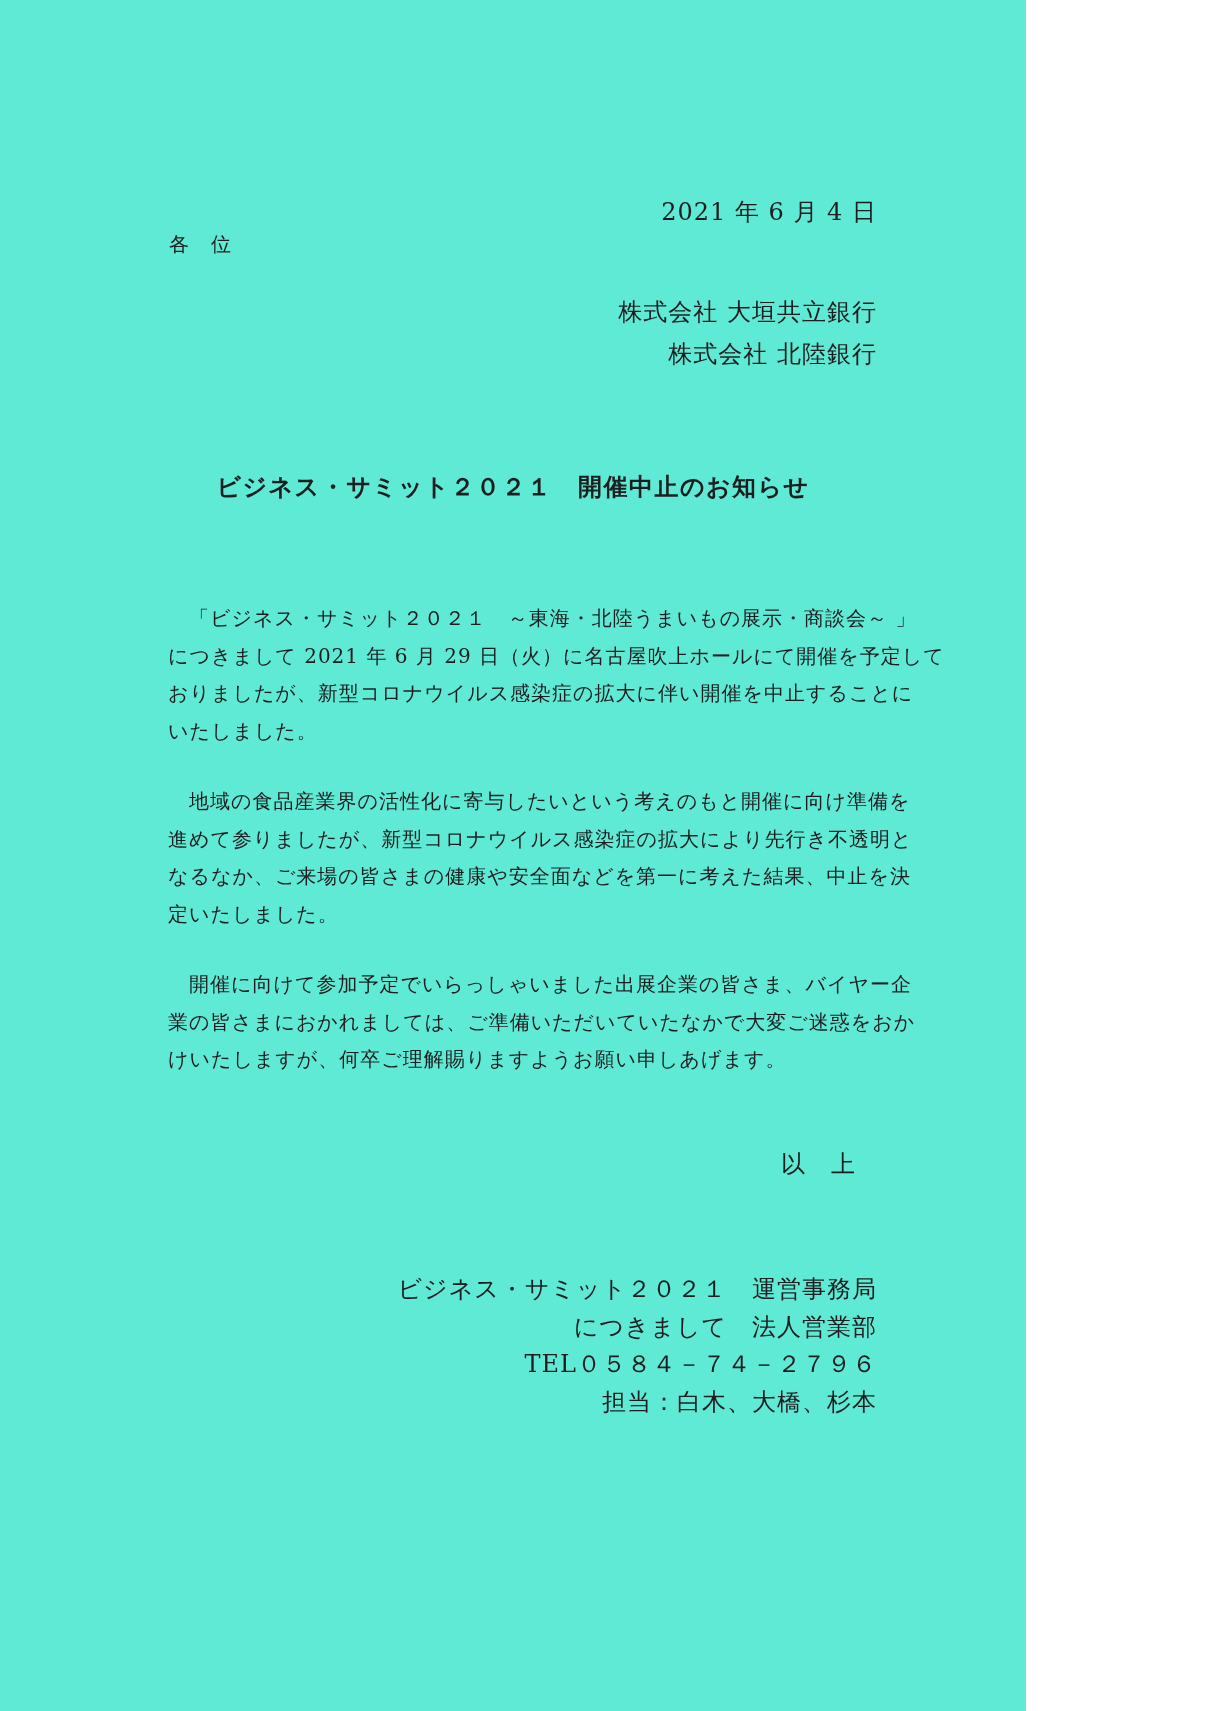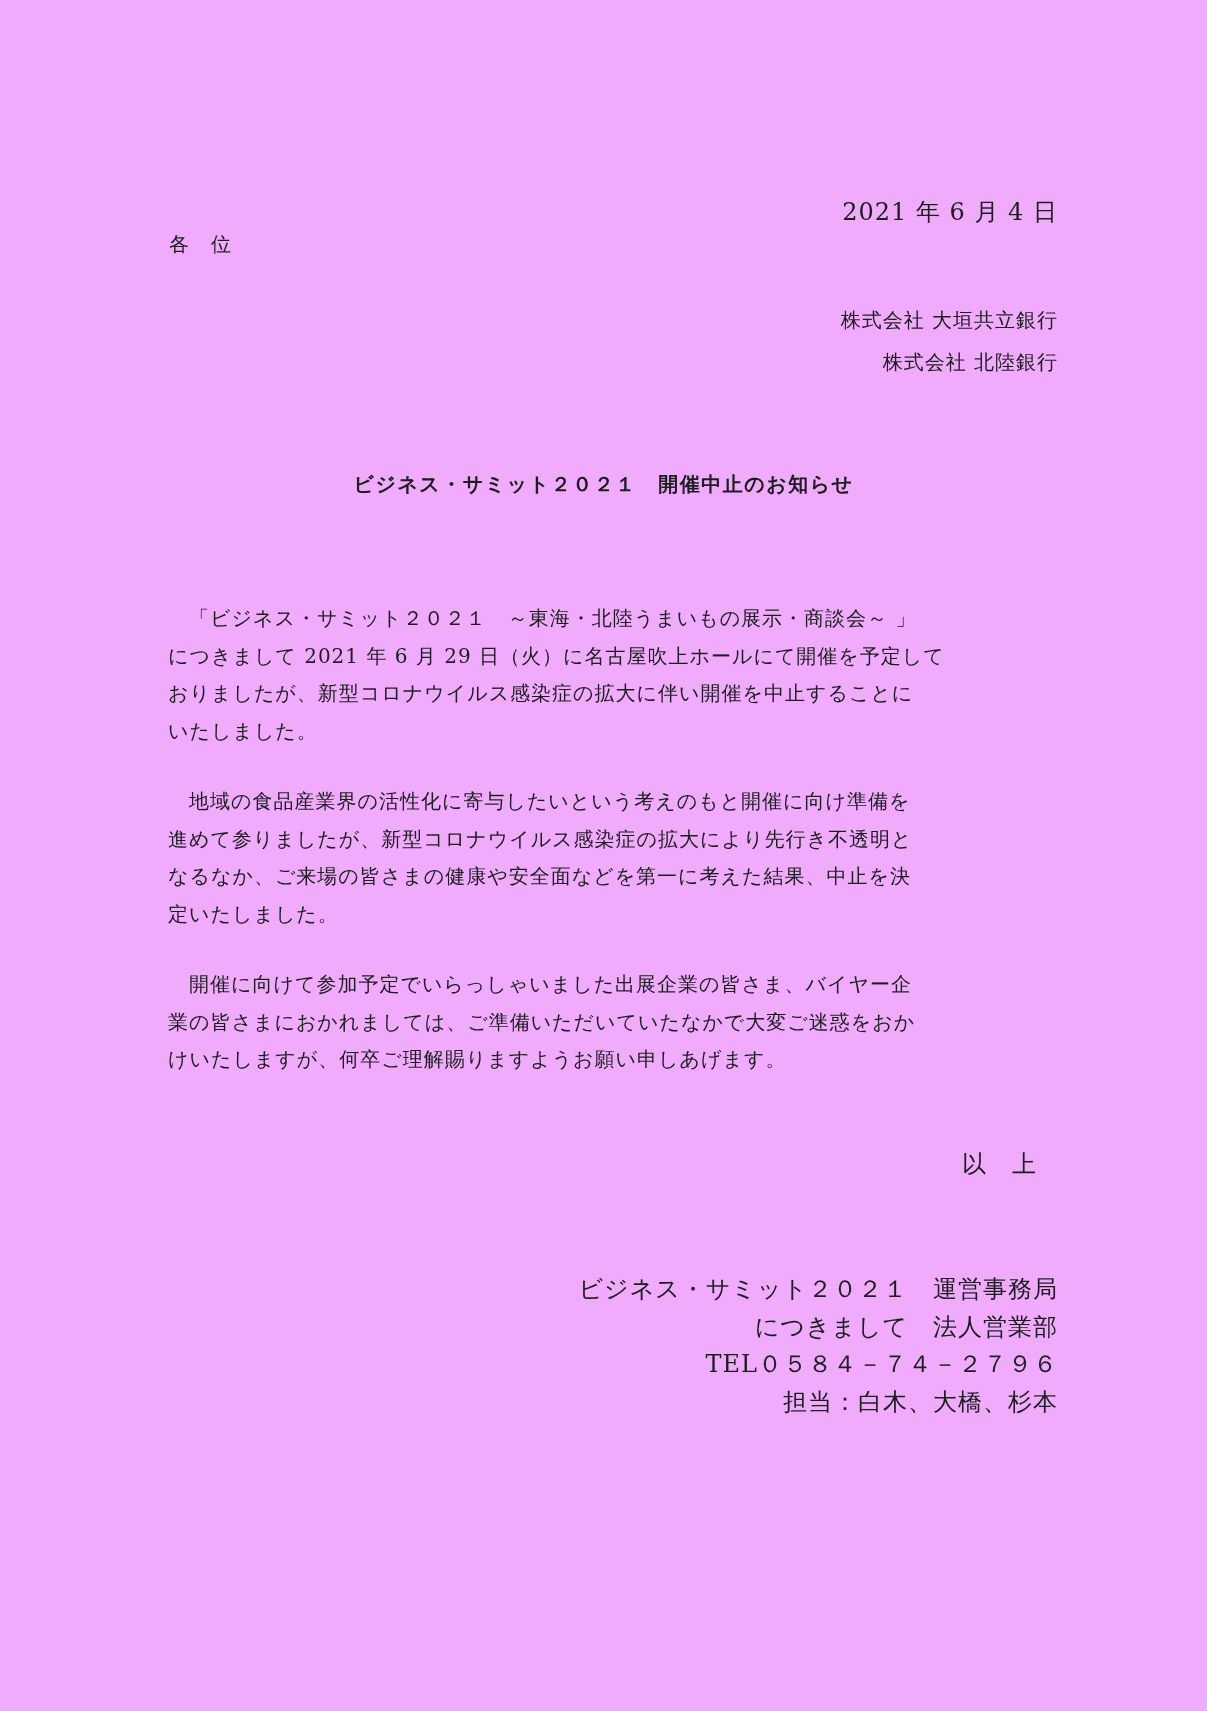--- a/index.html
+++ b/index.html
@@ -2,23 +2,23 @@
 <html lang="ja"><head>
 <meta charset="utf-8">
 <style>
   html, body {
     margin: 0;
     padding: 0;
     background: #ffffff;
   }
   .page {
     position: relative;
-    width: 1207px;
+    width: 1026px;
     height: 1711px;
-    background: #f0abfc;
+    background: #5eead4;
     overflow: hidden;
     font-family: "DejaVu Serif", "Liberation Serif", serif;
     color: #1d1d1f;
   }
   .date {
     position: absolute;
     top: 196px;
     right: 149px;
     font-size: 24px;
     letter-spacing: 1px;
@@ -27,36 +27,36 @@
   .recipient {
     position: absolute;
     top: 231px;
     left: 169px;
     font-size: 20px;
     letter-spacing: 1px;
     white-space: nowrap;
   }
   .senders {
     position: absolute;
-    top: 299px;
+    top: 291px;
     right: 149px;
     text-align: right;
-    font-size: 20px;
+    font-size: 24px;
     line-height: 42px;
     letter-spacing: 1px;
   }
   .senders div { white-space: nowrap; }
   .title {
     position: absolute;
     top: 471px;
     left: 0;
     width: 100%;
     margin: 0;
     text-align: center;
-    font-size: 20px;
+    font-size: 24px;
     font-weight: bold;
     letter-spacing: 1.5px;
     white-space: nowrap;
   }
   .body {
     position: absolute;
     top: 600px;
     left: 168px;
     width: 900px;
     font-size: 20px;

